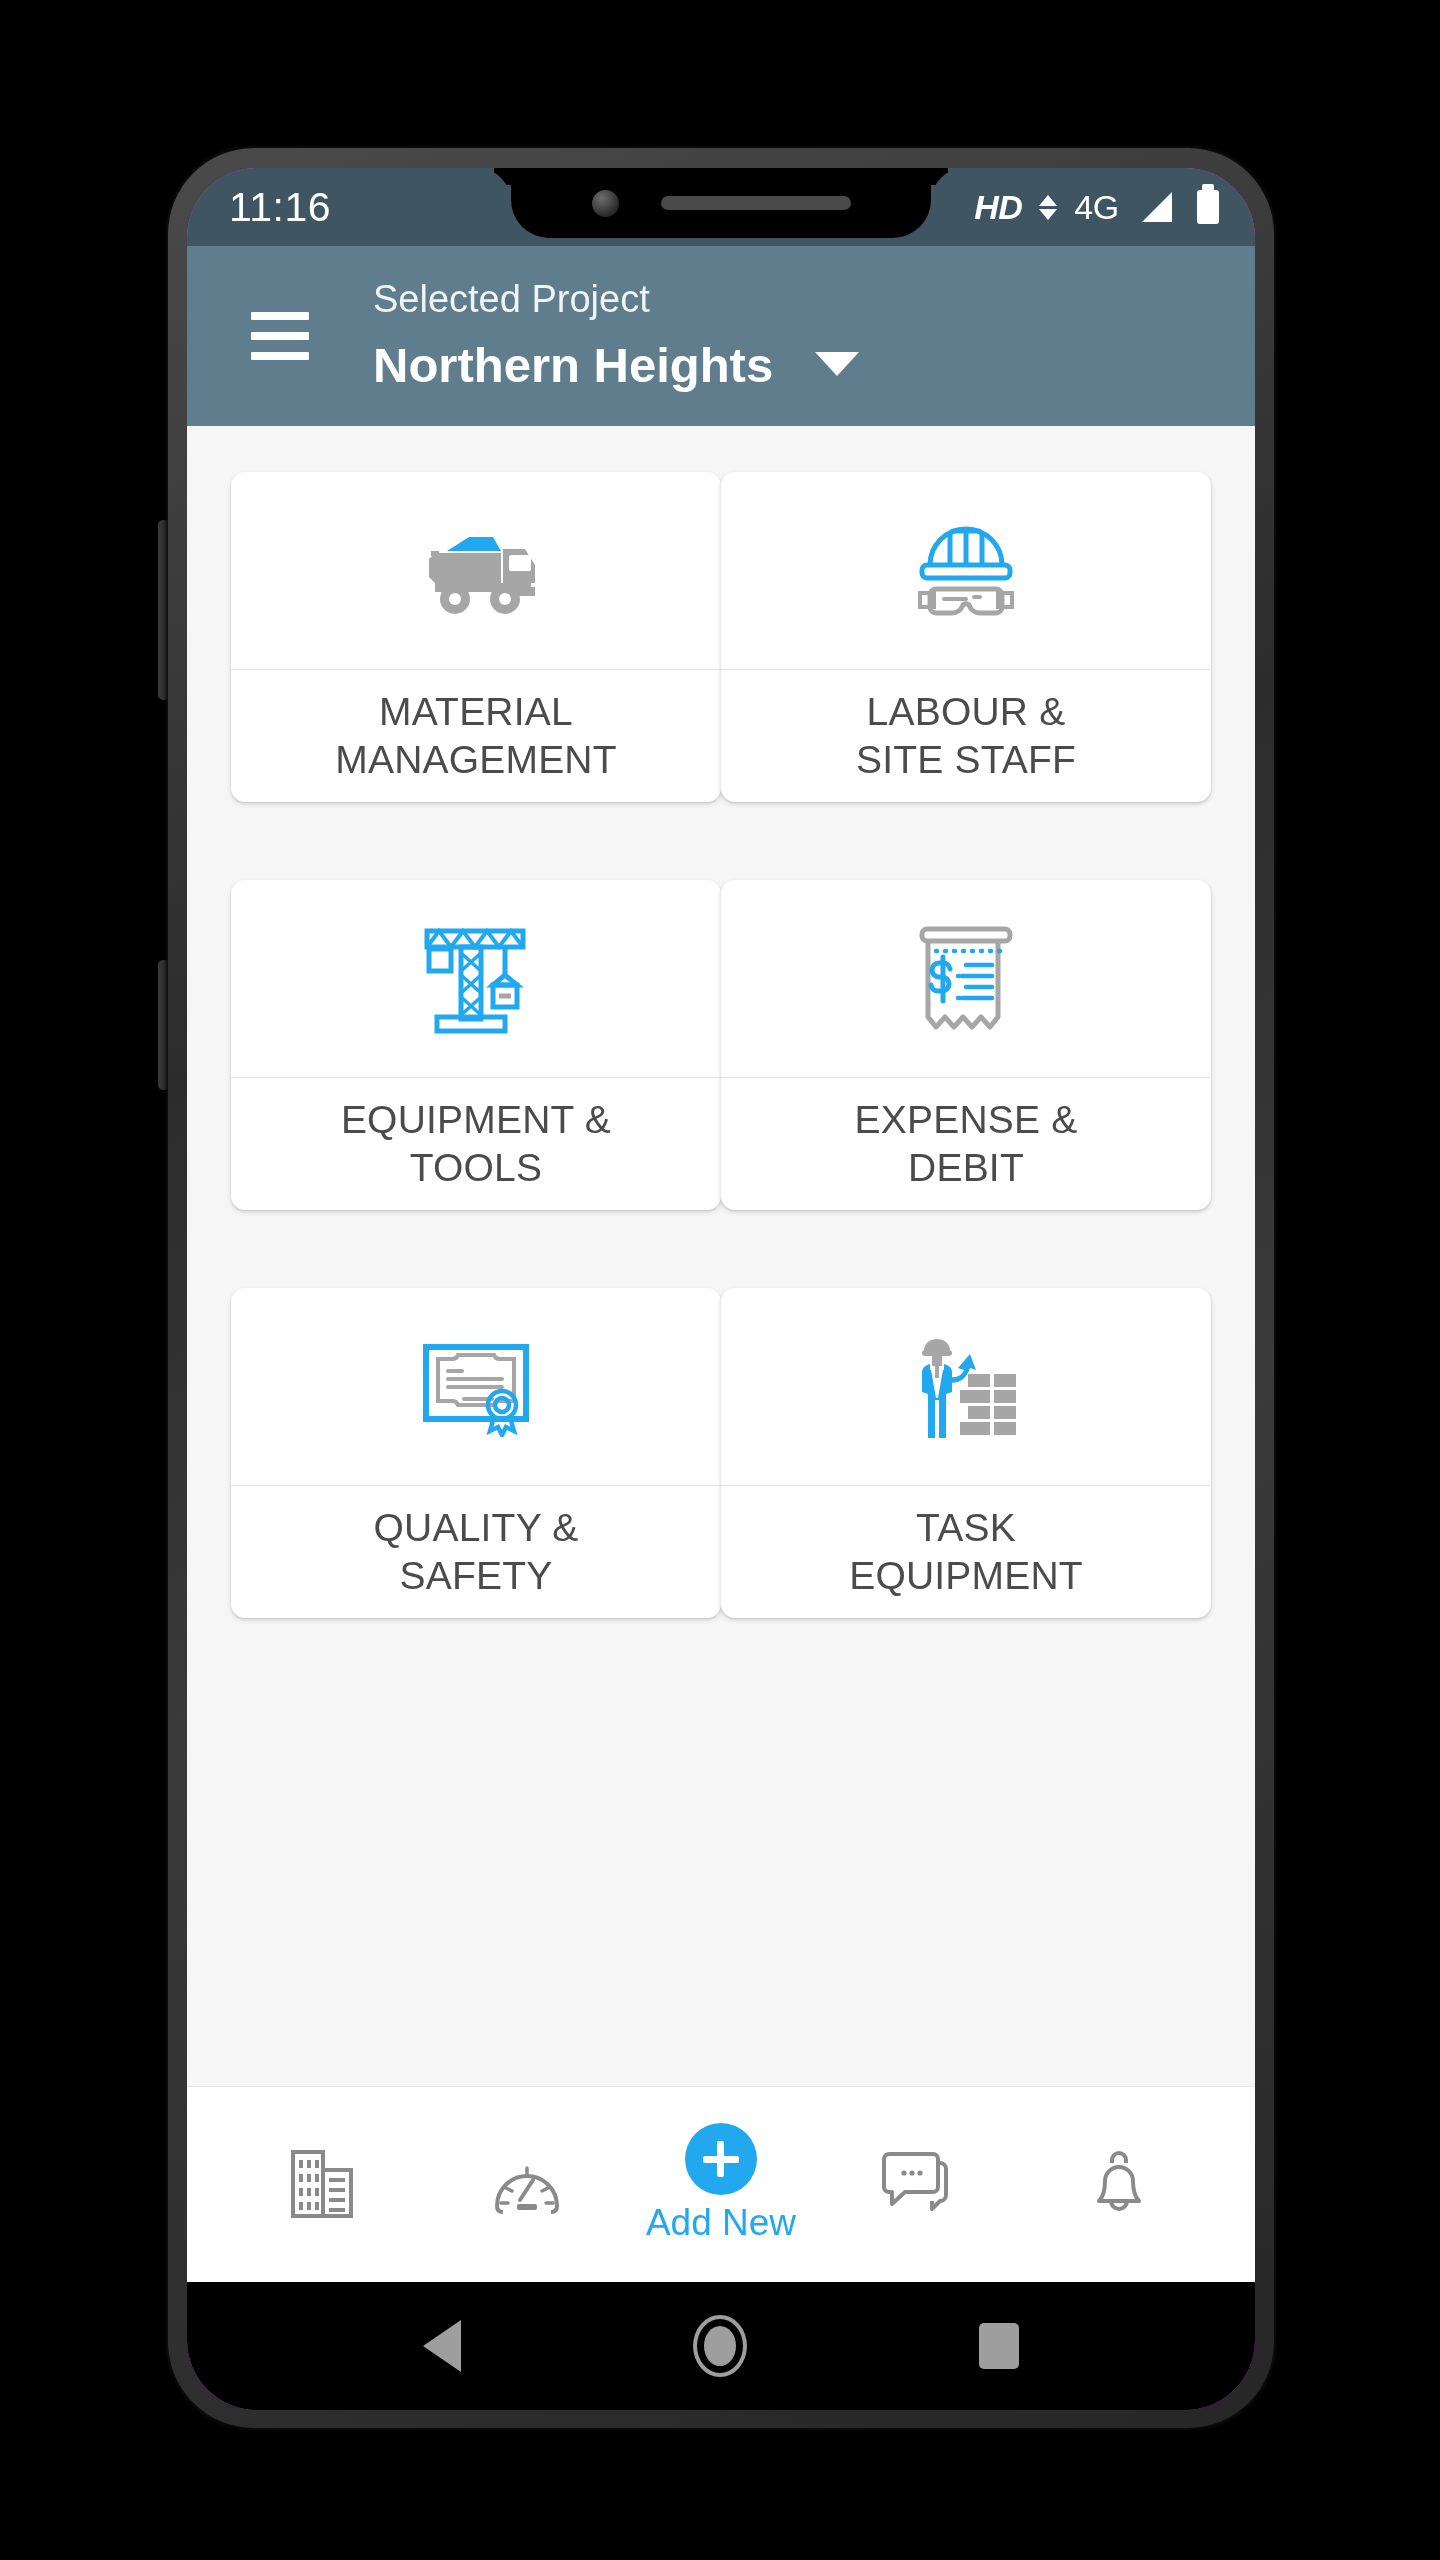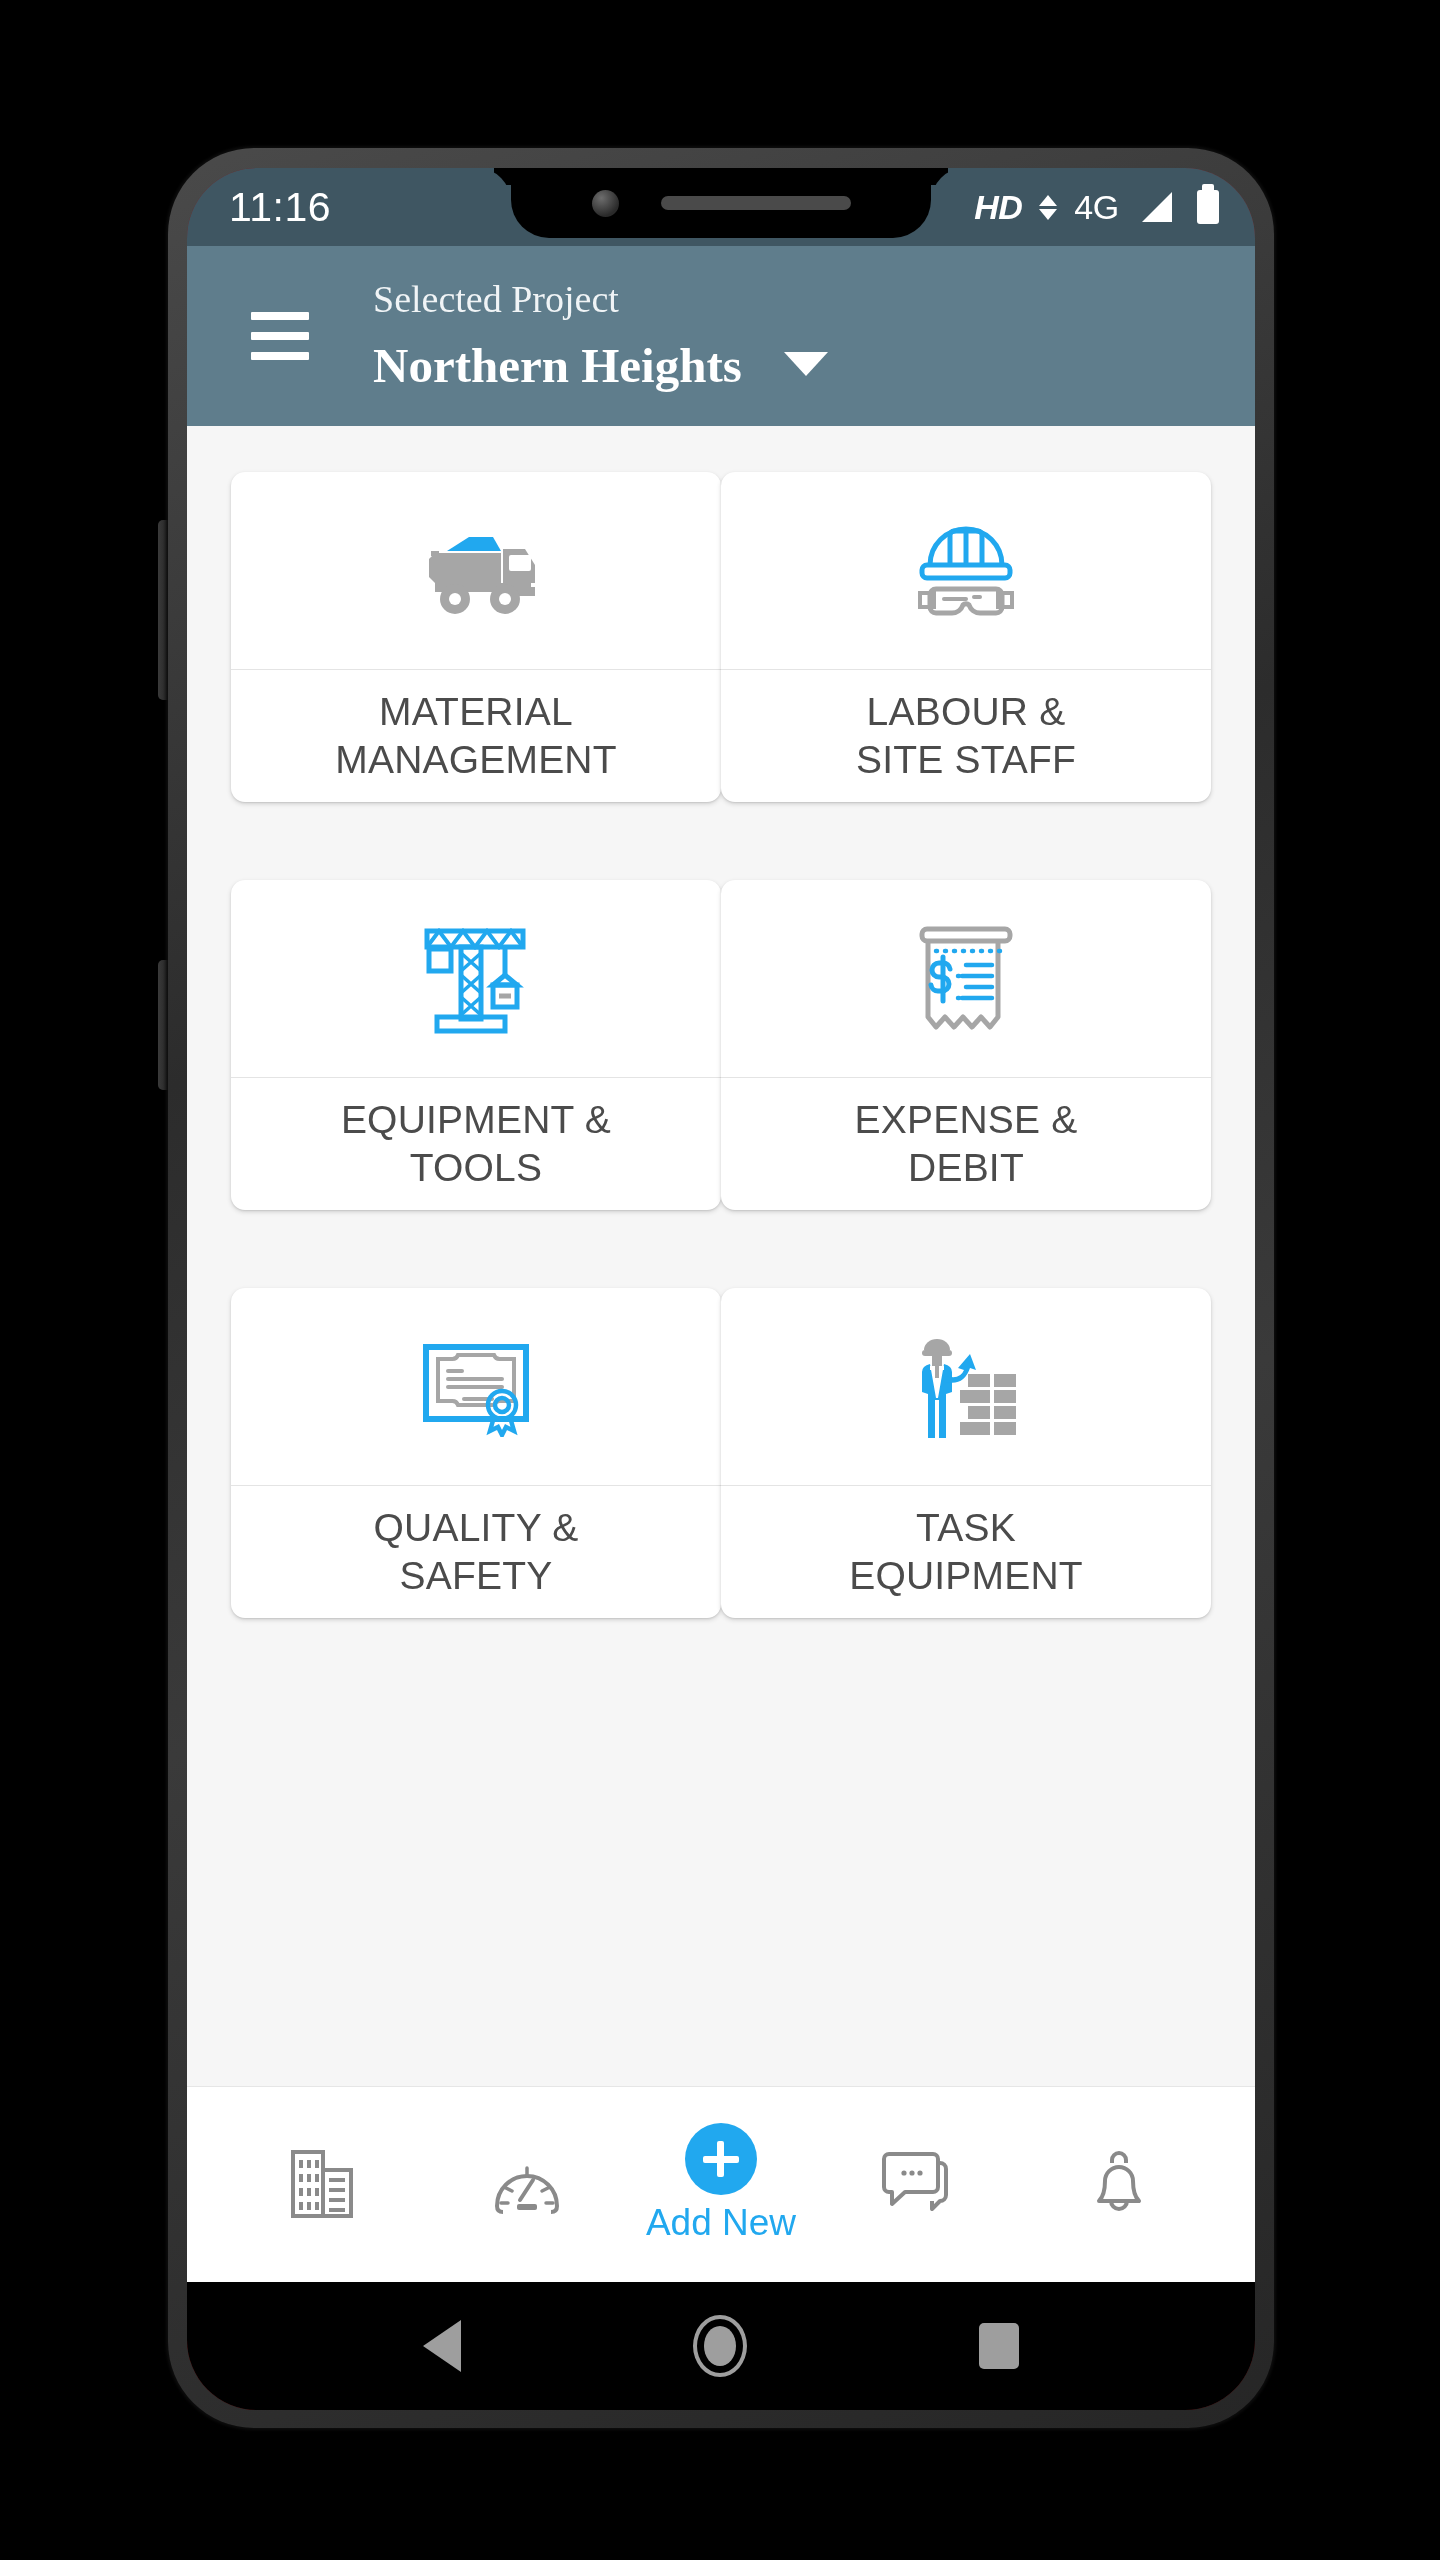--- a/index.html
+++ b/index.html
@@ -31,21 +31,21 @@
     border-radius: 86px;
     box-shadow: 0 0 3px 2px #0d0d0d;
   }
 
   .phone-screen {
     position: absolute;
     left: 187px;
     top: 168px;
     width: 1068px;
     height: 2242px;
-    background: #7f1d1d;
+    background: #d946ef;
     border-radius: 70px;
     overflow: hidden;
   }
 
   
   .side-btn {
     position: absolute;
     left: 158px;
     width: 13px;
     background: linear-gradient(90deg,#3a3a3a,#1e1e1e);
@@ -186,21 +186,20 @@
     display: block;
     height: 8px;
     background: #fff;
     border-radius: 1px;
   }
   .title-block {
     display: flex;
     flex-direction: column;
     justify-content: center;
     gap: 2px;
-    font-family: Liberation Serif, serif;
   }
   .subtitle {
     color: #f0f4f6;
     font-size: 38px;
     font-weight: 400;
     line-height: 1.25;
   }
   .title-row {
     display: flex;
     align-items: center;

